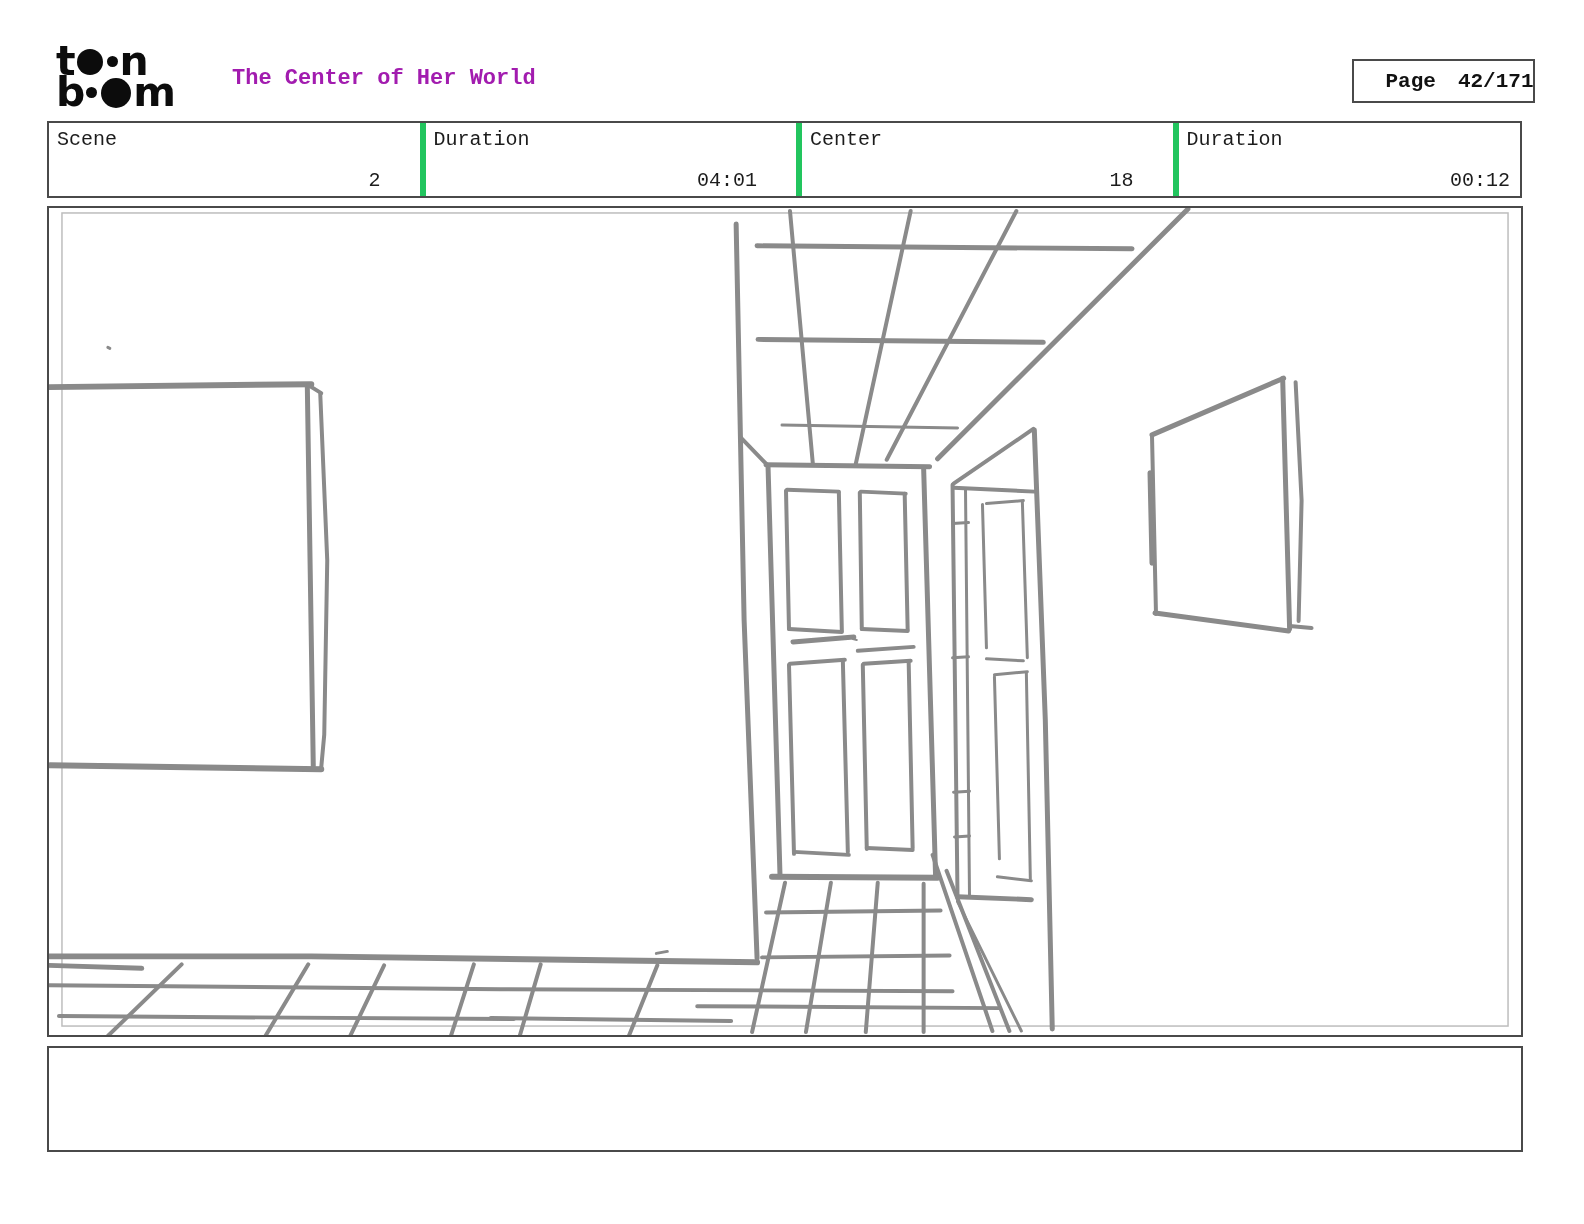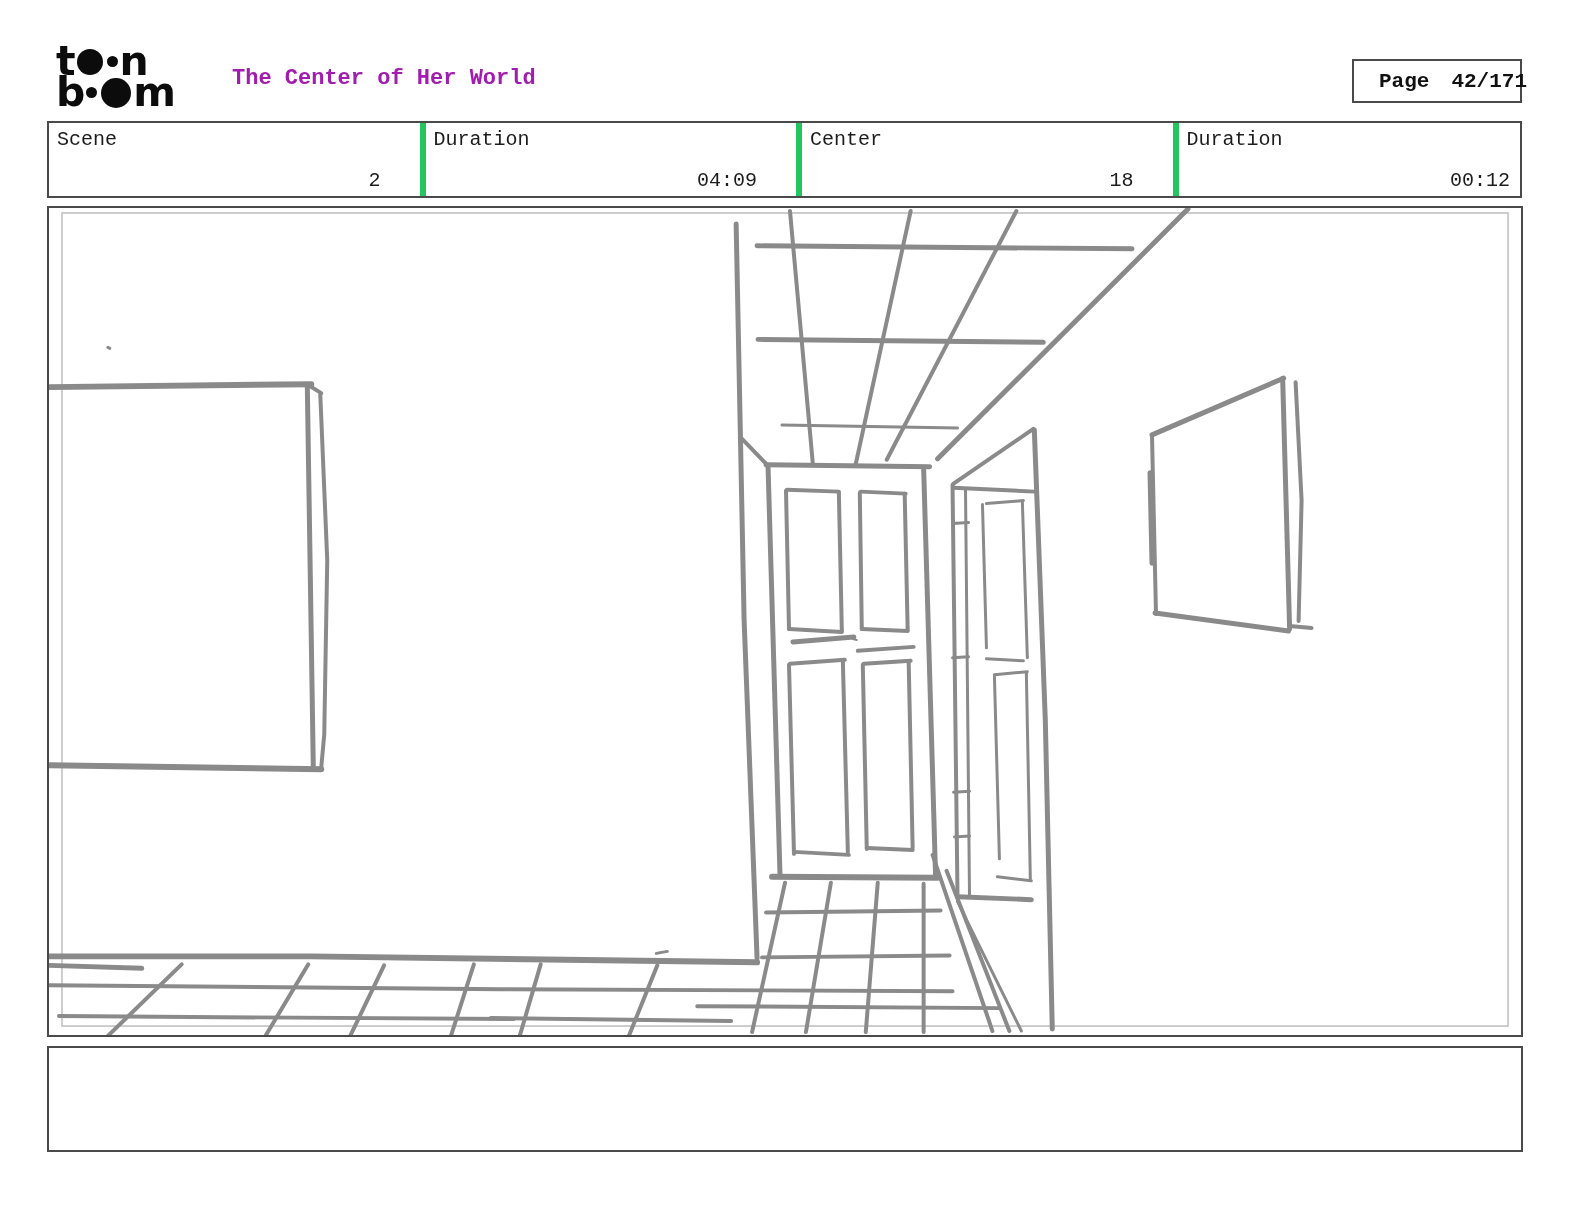--- a/index.html
+++ b/index.html
@@ -9,21 +9,21 @@
   }
   
   .logo{position:absolute;left:56px;top:44px;color:#0c0c0c;
         font-family:"DejaVu Sans",sans-serif;font-weight:bold;}
   .logo-row{display:flex;align-items:center;height:35px;font-size:41px;line-height:1;letter-spacing:-1px;}
   .logo-row2{margin-top:-4px;}
   .dot-lg{width:26px;height:26px;border-radius:50%;background:#0c0c0c;margin:0 2px;}
   .dot-xl{width:30px;height:30px;border-radius:50%;background:#0c0c0c;margin:0 2px;}
   .dot-sm{width:11px;height:11px;border-radius:50%;background:#0c0c0c;margin:0 2px;}
   .doc-title{position:absolute;left:186px;top:66px;font-size:22px;font-weight:bold;color:#a21caf;margin-left:46px;}
-  .page-box{position:absolute;left:1352px;top:59px;width:170px;height:44px;
+  .page-box{position:absolute;left:1352px;top:59px;width:183px;height:44px;
     border:2px solid #4a4a4a;box-sizing:border-box;display:flex;align-items:center;
     justify-content:center;gap:22px;font-size:21px;font-weight:bold;color:#111;padding-left:32px;}
   
   .info-table{position:absolute;left:47px;top:121px;width:1475px;height:77px;
     border:2px solid #4a4a4a;box-sizing:border-box;display:flex;background:#fff;gap:29px;}
   .info-cell{flex:1;position:relative;border-left:6px solid #22c55e;}
   .info-cell:first-child{border-left:none;}
   .info-label{position:absolute;top:5px;left:8px;font-size:20px;color:#1c1c1c;}
   .info-value{position:absolute;bottom:4px;right:10px;font-size:20px;color:#1c1c1c;}
   
@@ -62,21 +62,21 @@
     <span>42/171</span>
   </div>
 
   <div class="info-table">
     <div class="info-cell">
       <span class="info-label">Scene</span>
       <span class="info-value">2</span>
     </div>
     <div class="info-cell">
       <span class="info-label">Duration</span>
-      <span class="info-value">04:09</span>
+      <span class="info-value">04:01</span>
     </div>
     <div class="info-cell">
       <span class="info-label">Center</span>
       <span class="info-value">18</span>
     </div>
     <div class="info-cell">
       <span class="info-label">Duration</span>
       <span class="info-value">00:12</span>
     </div>
   </div>

